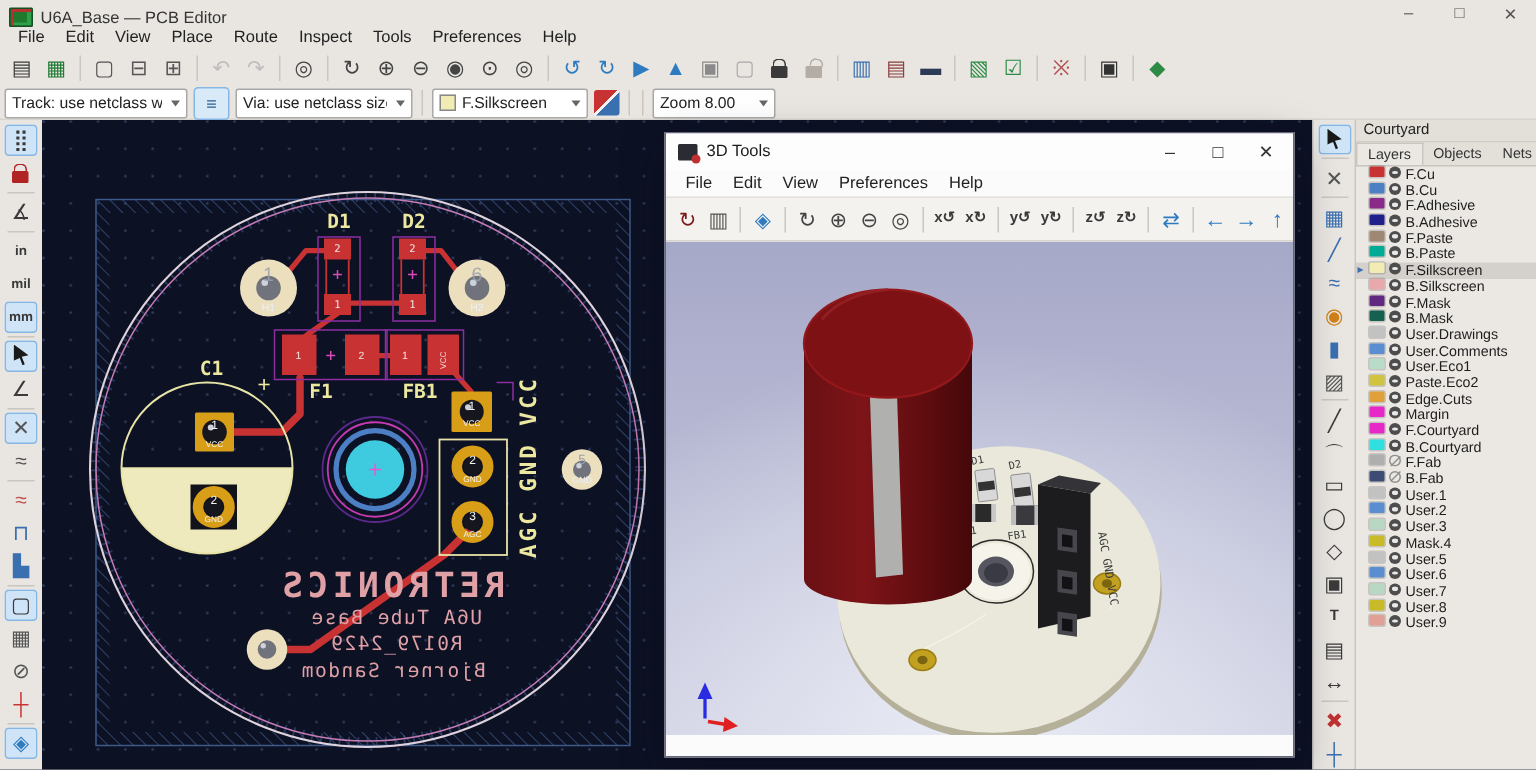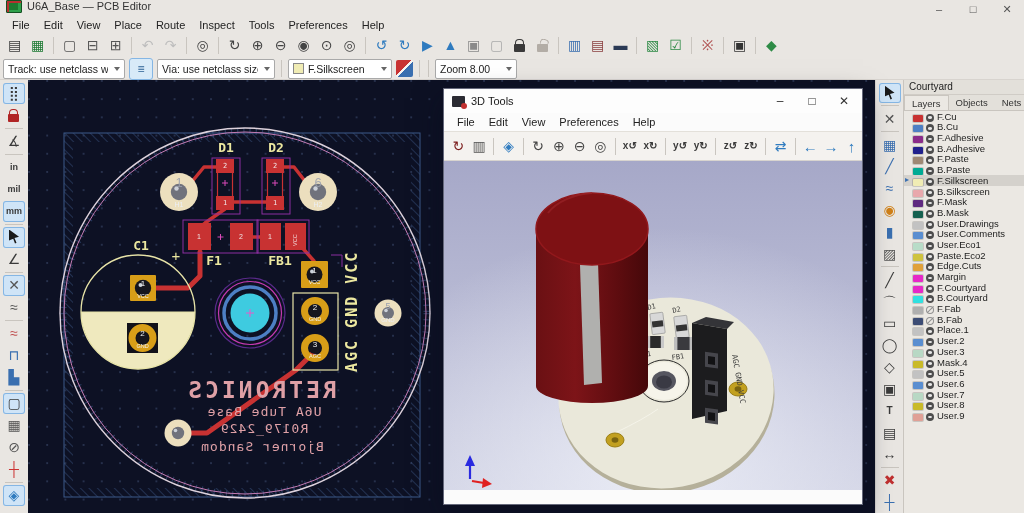--- a/index.html
+++ b/index.html
@@ -1,20 +1,20 @@
 <!DOCTYPE html>
 <html><head>
 <meta charset="utf-8">
 <style>
   html,body{margin:0;padding:0;}
   body{width:1024px;height:513px;overflow:hidden;font-family:"Liberation Sans",sans-serif;
        background:#e9e6e2;position:relative;font-size:11px;color:#222;-webkit-font-smoothing:antialiased;}
   
   .titlebar{position:absolute;left:0;top:0;width:1024px;height:18px;background:#e9e6e2;
-            display:flex;align-items:flex-start;gap:5px;padding-left:6px;box-sizing:border-box;}
+            display:flex;align-items:flex-end;gap:5px;padding-left:6px;box-sizing:border-box;}
   .app-icon{width:14px;height:11px;background:#1f7a30;border:1px solid #145022;border-radius:1px;
             box-shadow:inset 2px 2px 0 #b83030, inset -3px -2px 0 #2ea04a;}
   .title-text{font-size:11px;color:#333;}
   .win-controls{position:absolute;right:0;top:0;height:18px;display:flex;}
   .win-controls span{width:34px;height:18px;display:flex;align-items:center;justify-content:center;
                      color:#555;font-size:11px;}
   .menubar{position:absolute;left:0;top:18px;width:1024px;height:14px;display:flex;gap:0;
            align-items:center;padding-left:5px;box-sizing:border-box;}
   .menu-item{padding:0 7px;font-size:11px;color:#222;}
   .toolbar{position:absolute;left:0;width:1024px;display:flex;align-items:center;box-sizing:border-box;}
@@ -61,21 +61,21 @@
           border-left:1px solid #d8d4cf;}
   .canvas{position:absolute;left:28px;top:80px;width:847px;height:433px;background:#0d1124;}
   
   .appearance{position:absolute;left:903px;top:80px;width:121px;height:433px;background:#ebe8e3;
       border-left:1px solid #c9c5bf;box-sizing:border-box;font-size:9.5px;}
   .ap-title{height:14px;line-height:14px;padding-left:5px;font-size:10px;color:#222;background:#e3e0da;
       border-bottom:1px solid #d0ccc6;}
   .ap-tabs{display:flex;height:15px;border-bottom:1px solid #c9c5bf;background:#e3e0da;}
   .ap-tab{padding:0 7px;line-height:15px;font-size:9.5px;color:#333;}
   .ap-tab.active{background:#ebe8e3;border:1px solid #c9c5bf;border-bottom:none;}
-  .lrow{display:flex;align-items:flex-end;height:10.7px;padding-left:9px;gap:3px;position:relative;}
+  .lrow{display:flex;align-items:flex-start;height:10.7px;padding-left:9px;gap:3px;position:relative;}
   .lrow.selected{background:#d4d1cc;}
   .lrow.selected::before{content:"▸";position:absolute;left:1px;top:0;font-size:8px;color:#3a6fb0;line-height:10.7px;}
   .lsw{width:10px;height:7px;border-radius:1px;flex:0 0 auto;box-shadow:0 0 0 1px rgba(0,0,0,.15);}
   .leye{width:8px;height:8px;border-radius:50%;background:#4d4d4d;flex:0 0 auto;position:relative;}
   .leye.eye-on::after{content:"";position:absolute;left:1.8px;top:2.6px;width:4.4px;height:2.6px;
       border-radius:50%;background:#e8e8e8;}
   .leye.eye-off{background:#ebe8e3;box-shadow:0 0 0 1px #909090 inset;}
   .leye.eye-off::after{content:"";position:absolute;left:-0.5px;top:3.4px;width:9px;height:1.2px;
       background:#909090;transform:rotate(-45deg);}
   .lname{color:#1d1d1d;white-space:nowrap;}
@@ -544,21 +544,21 @@
 
       <div class="lrow">
         <span class="lsw" style="background: rgb(60, 76, 116);"></span>
         <span class="leye eye-off"></span>
         <span class="lname">B.Fab</span>
       </div>
 
       <div class="lrow">
         <span class="lsw" style="background: rgb(194, 194, 194);"></span>
         <span class="leye eye-on"></span>
-        <span class="lname">Place.1</span>
+        <span class="lname">User.1</span>
       </div>
 
       <div class="lrow">
         <span class="lsw" style="background: rgb(90, 142, 208);"></span>
         <span class="leye eye-on"></span>
         <span class="lname">User.2</span>
       </div>
 
       <div class="lrow">
         <span class="lsw" style="background: rgb(184, 216, 196);"></span>

